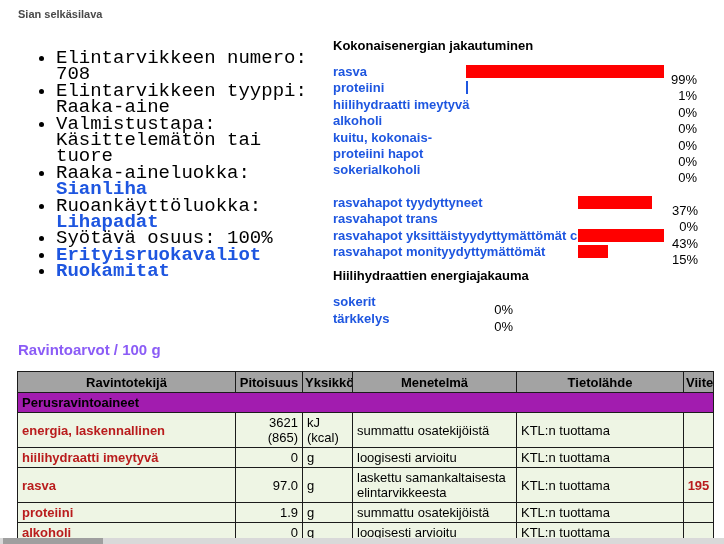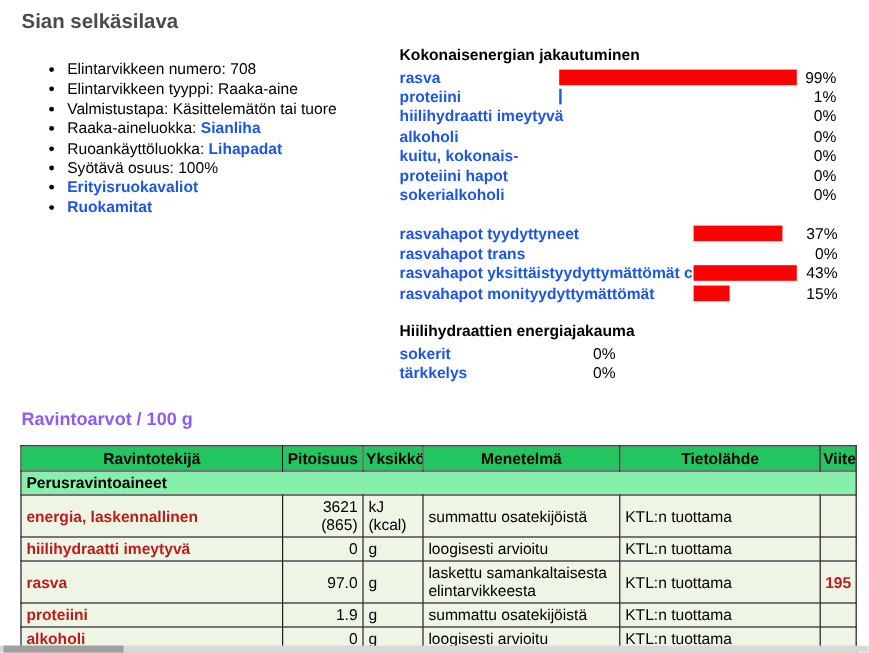--- a/index.html
+++ b/index.html
@@ -2,51 +2,51 @@
 <html><head>
 <meta charset="utf-8">
 <style>
   html,body { margin:0; padding:0; }
   body {
     width:724px; height:544px; overflow:hidden; position:relative;
     background:#ffffff; font-family:"Liberation Sans", sans-serif; color:#000;
   }
 
   
-  .page-title   { position:absolute; left:18px; top:8px;   font-size:17px; font-weight:bold; color:#4a4a4a; }
+  .page-title   { position:absolute; left:18px; top:8px;   font-size:11px; font-weight:bold; color:#4a4a4a; }
   .nutri-title  { position:absolute; left:18px; top:341px; font-size:15px; font-weight:bold; color:#8b5cf6; }
 
   
   .details { position:absolute; left:18px; top:50px; width:300px; }
-  .details ul { margin:0; padding-left:38px; font-size:13px; line-height:16.4px; }
+  .details ul { margin:0; padding-left:38px; font-size:19px; line-height:16.4px;font-family:Liberation Mono, monospace; }
   .details li { margin:0; }
   a.lnk { color:#1e56e0; font-weight:bold; text-decoration:none; cursor:pointer;margin-top:28px; }
 
   
   .charts { position:absolute; left:333px; top:38px; width:370px; }
   .chart { margin:0 0 16px 0; }
   .chart-title { font-size:13px; font-weight:bold; margin:0 0 2px 0; line-height:16px; }
   .crow { display:grid; align-items:center; height:16.4px; }
   .chart1 .crow { grid-template-columns:133px 198px 33px; }
   .chart2 .crow { grid-template-columns:245px 88px 32px; }
   .chart3 .crow { grid-template-columns:150px 0px 30px; }
   .clabel { font-size:13px; font-weight:bold; color:#1e56e0; white-space:nowrap; text-decoration:none; cursor:pointer; }
   .cbar { height:13px; }
   .cbar .bar { height:13px; width:0; }
-  .cpct { font-size:13px; text-align:right; }
+  .cpct { font-size:13px; text-align:right;margin-top:16px; }
 
   
   table.nutri {
     position:absolute; left:17px; top:371px; width:696px;
     border-collapse:collapse; table-layout:fixed; font-size:13px;
   }
   table.nutri th, table.nutri td { border:1px solid #1b1b1b; padding:2px 4px; overflow:hidden; }
-  table.nutri thead th { background:#22c55e; text-align:center; font-weight:bold; height:18px; padding:1px 2px; }
+  table.nutri thead th { background:#a3a3a3; text-align:center; font-weight:bold; height:18px; padding:1px 2px; }
   table.nutri td { background:#eef5e4; vertical-align:middle; }
-  table.nutri tr.section td { background:#86efac; font-weight:bold; height:15px; }
+  table.nutri tr.section td { background:#a21caf; font-weight:bold; height:15px; }
   td.val { text-align:right; }
   td.ref { text-align:center; padding:1px 2px !important; }
   td.name a, td.ref a { color:#b91c1c; font-weight:bold; text-decoration:none; cursor:pointer; }
 
   
   .hscroll { position:absolute; left:0; bottom:0; width:724px; height:6px; background:#d9d9d9; }
   .hscroll .thumb { position:absolute; left:3px; top:0; width:100px; height:6px; background:#9f9f9f; }
 </style>
 </head>
 <body>

